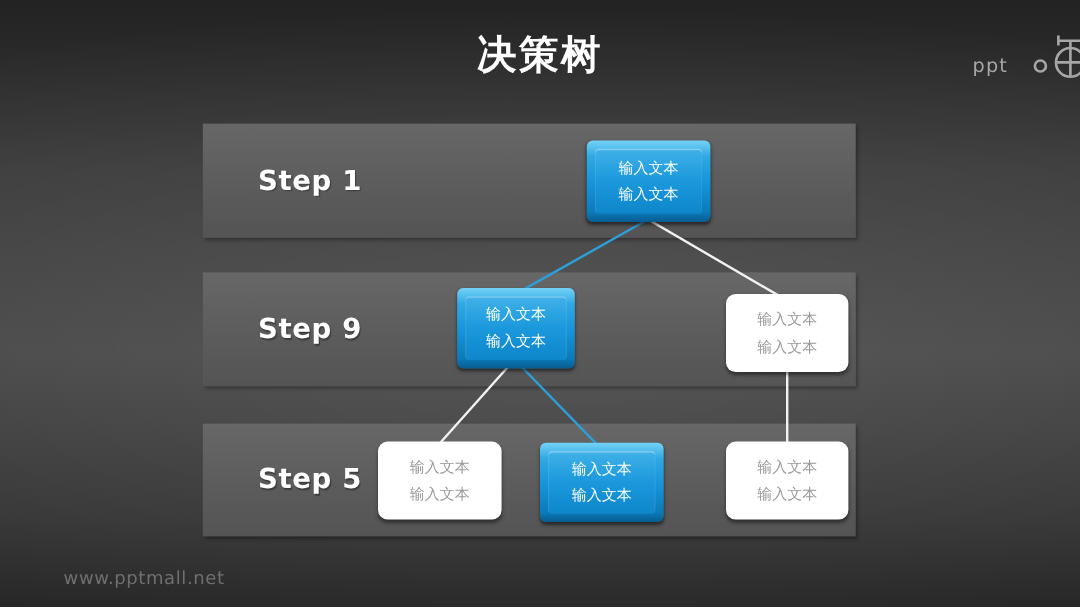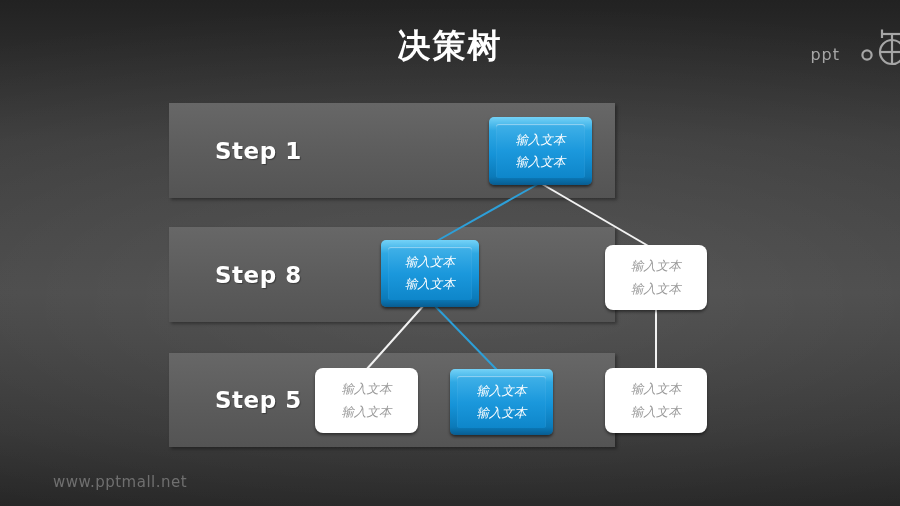--- a/index.html
+++ b/index.html
@@ -22,34 +22,34 @@
     position:absolute; top:26px; right:28px; height:40px;
     display:flex; align-items:flex-end; gap:19px; color:#a6a6a6;
   }
   .logo-text { font-size:16px; letter-spacing:1px; line-height:14px; padding-bottom:4px; color:#a6a6a6; }
   .logo-icon { display:block; }
   .watermark {
     position:absolute; left:53px; top:473px;
     color:#6f6f6f; font-size:15px; letter-spacing:0.5px;
   }
   .band {
-    position:absolute; left:169px; width:446px; z-index:1;
+    position:absolute; left:169px; width:544px; z-index:1;
     background:linear-gradient(180deg,#676767 0%, #5c5c5c 55%, #545454 100%);
     box-shadow:2px 2px 3px rgba(0,0,0,0.35);
   }
   .band-1 { top:103px; height:95px; }
   .band-2 { top:227px; height:95px; }
   .band-3 { top:353px; height:94px; }
   .step-label {
     position:absolute; left:46px; top:50%; transform:translateY(-50%);
     color:#ffffff; font-size:23px; font-weight:bold; letter-spacing:0.5px;
     text-shadow:1px 1px 1px rgba(0,0,0,0.35);
   }
   .connectors { position:absolute; inset:0; z-index:2; }
-  .node { position:absolute; z-index:3;font-style:italic; }
+  .node { position:absolute; z-index:3; }
   .node.blue {
     border-radius:5px;
     background:linear-gradient(180deg,#74d2f7 0%, #2fa8e3 20%, #1593d8 55%, #0b7ab9 88%, #085c90 100%);
     box-shadow:0 2px 3px rgba(0,0,0,0.55);
   }
   .node.blue .node-inner {
     position:absolute; inset:7px; border-radius:3px;
     background:linear-gradient(180deg,#40b1e8 0%, #1b98dc 50%, #0e86ca 100%);
     box-shadow:inset 0 1px 1px rgba(255,255,255,0.45);
     display:flex; flex-direction:column; justify-content:center; align-items:center; gap:5px;
@@ -85,21 +85,21 @@
       <line x1="23" y1="8" x2="43" y2="8"></line>
       <line x1="23" y1="3.5" x2="23" y2="12"></line>
       <line x1="43" y1="3.5" x2="43" y2="12"></line>
     </svg>
   </div>
 
   <div class="band band-1">
     <div class="step-label">Step 1</div>
   </div>
   <div class="band band-2">
-    <div class="step-label">Step 8</div>
+    <div class="step-label">Step 9</div>
   </div>
   <div class="band band-3">
     <div class="step-label">Step 5</div>
   </div>
 
   <svg class="connectors" width="900" height="506" viewBox="0 0 900 506">
     <line x1="538" y1="184" x2="435" y2="242" stroke-width="2" stroke="#2d9fd8"></line>
     <line x1="542" y1="184" x2="650" y2="247" stroke-width="2" stroke="#f2f2f2"></line>
     <line x1="424" y1="305" x2="366" y2="370" stroke-width="2" stroke="#f2f2f2"></line>
     <line x1="434" y1="305" x2="498" y2="371" stroke-width="2" stroke="#2d9fd8"></line>

